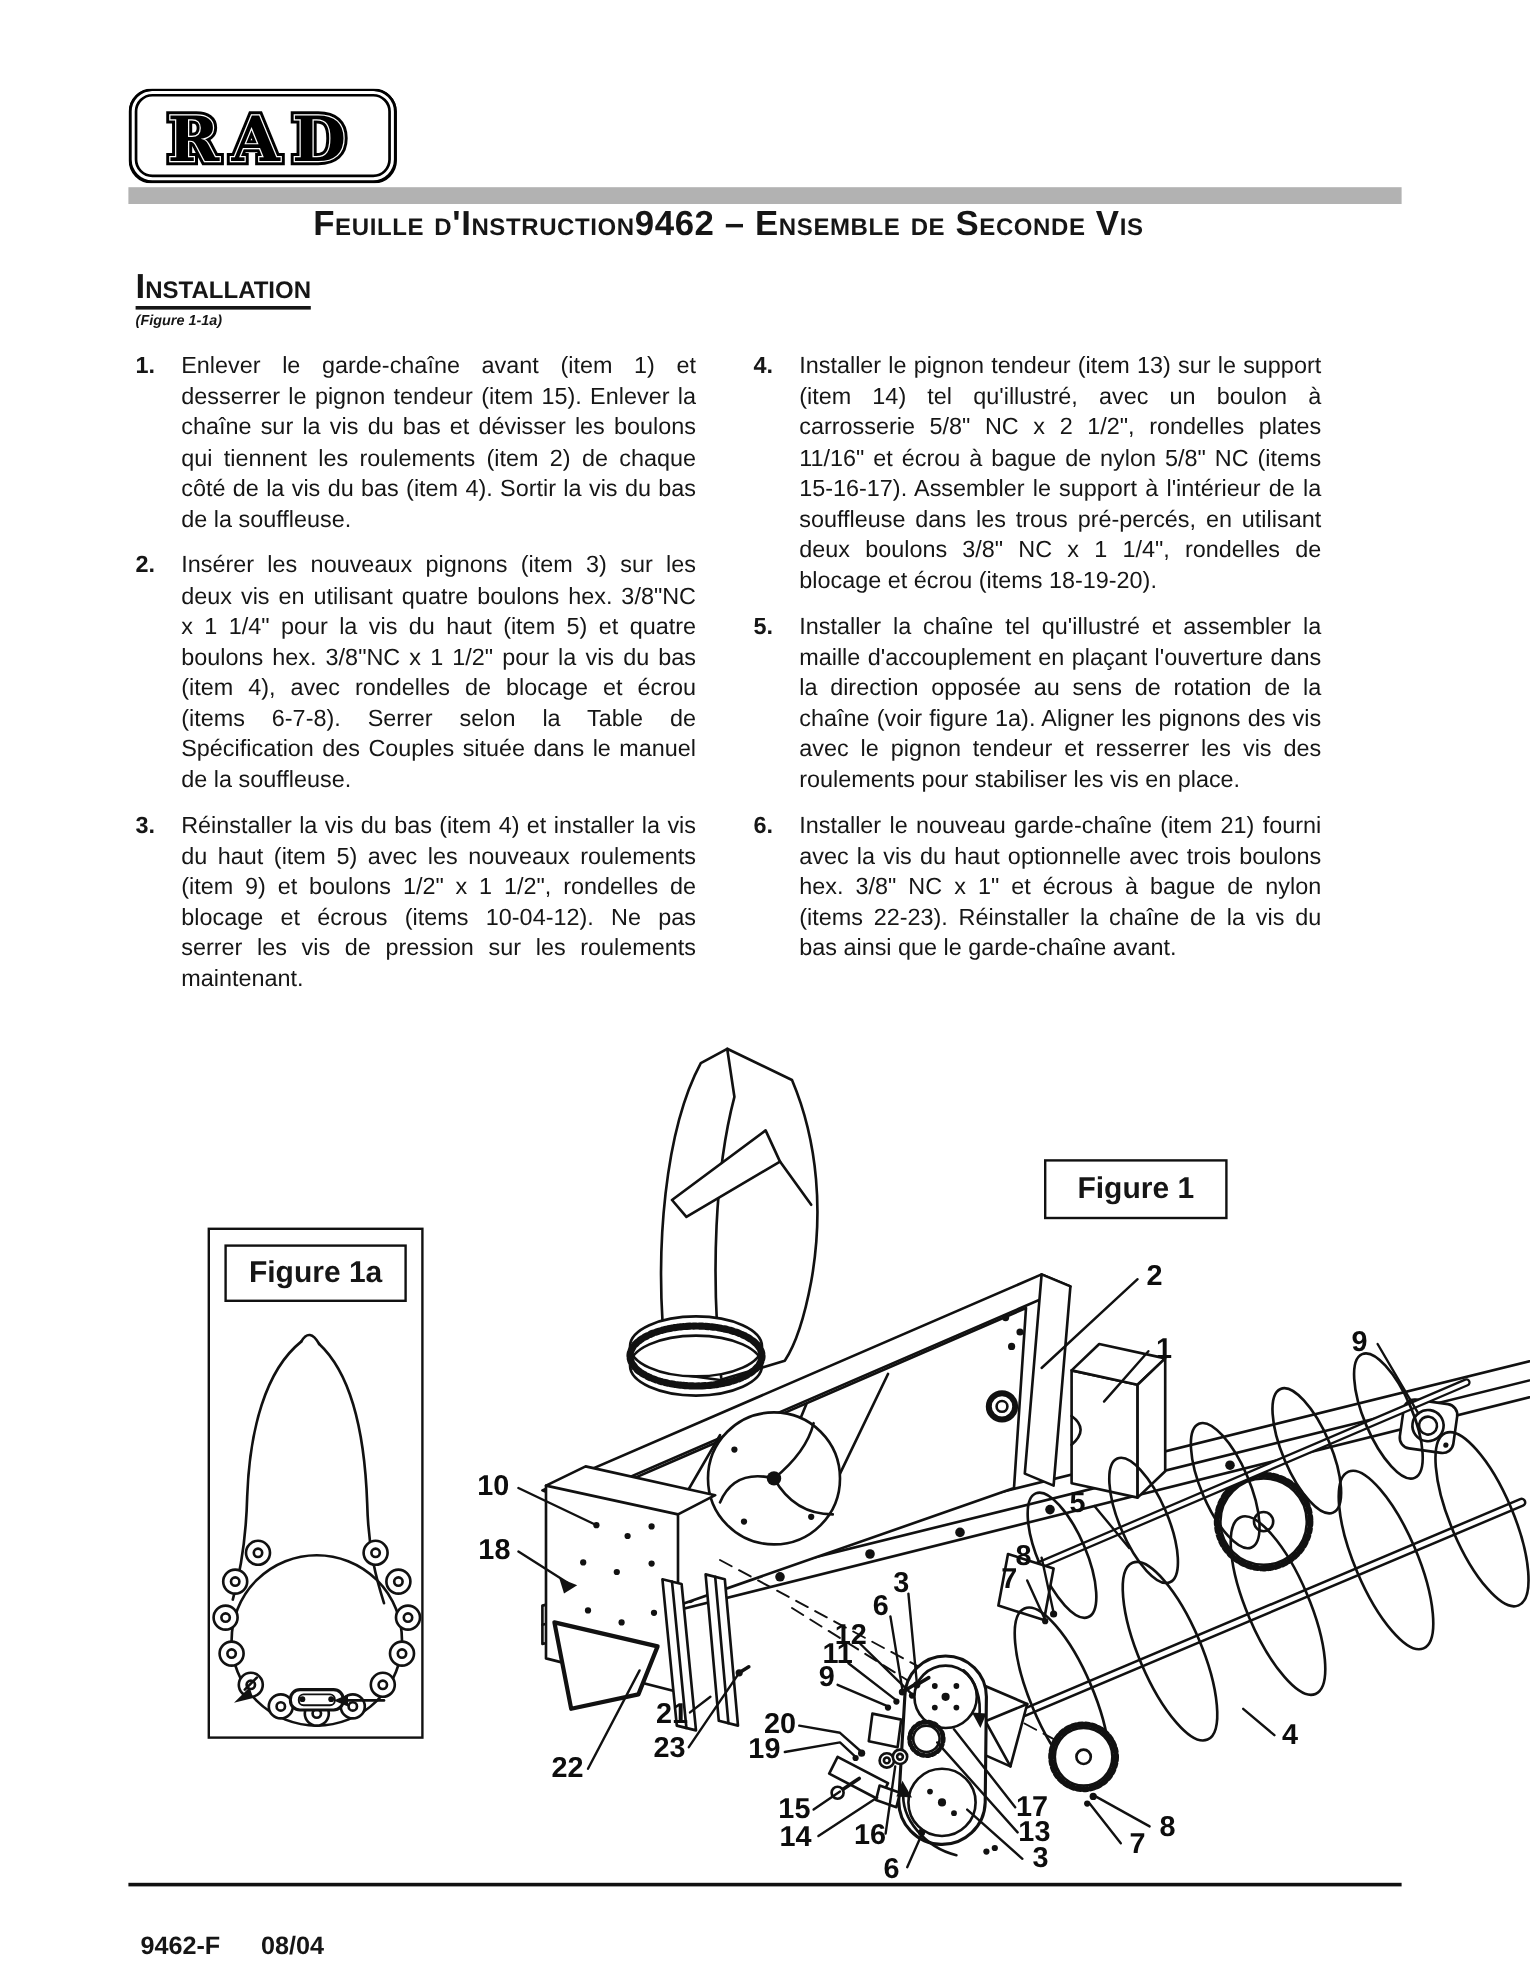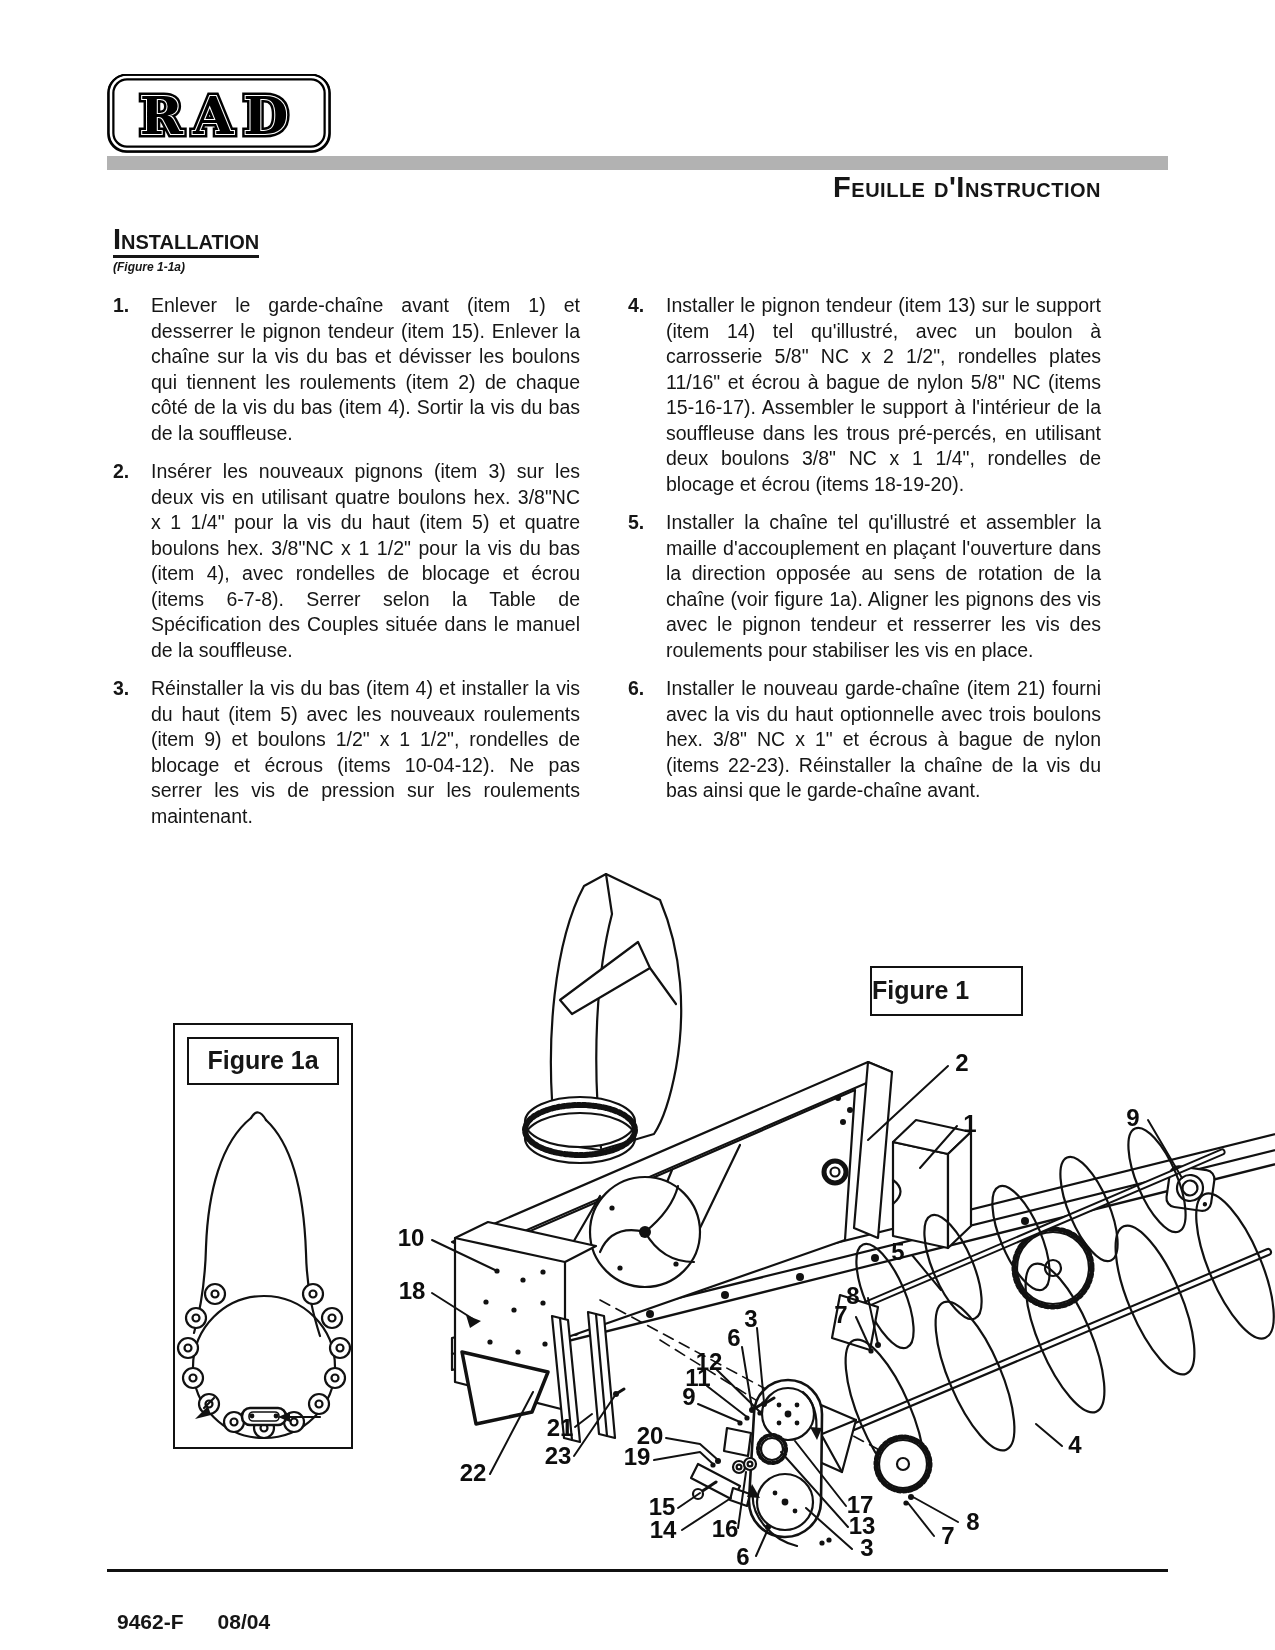--- a/index.html
+++ b/index.html
@@ -4,35 +4,35 @@
 <style>
   html,body{margin:0;padding:0;background:#e8e8e8;}
   .page{position:relative;width:1275px;height:1650px;background:#ffffff;margin:0 auto;
         font-family:"Liberation Sans",sans-serif;color:#161616;overflow:hidden;}
   .abs{position:absolute;}
   
   .logo-box{left:107px;top:74px;width:224px;height:91px;}
   
   .gray-bar{left:107px;top:156px;width:1061px;height:14px;background:#b2b2b2;}
   
-  .hdr-row{left:113px;top:171px;width:988px;display:flex;justify-content:flex-end;align-items:baseline;}
+  .hdr-row{left:113px;top:171px;width:988px;display:flex;justify-content:center;align-items:baseline;}
   .hdr-left,.hdr-right{font-variant:small-caps;font-weight:bold;font-size:29px;letter-spacing:.5px;white-space:nowrap;}
   
   .sect{left:113px;top:224px;font-variant:small-caps;font-weight:bold;font-size:29px;
         border-bottom:3px solid #161616;padding-bottom:0px;line-height:31px;}
   .subt{left:113px;top:260px;font-weight:bold;font-style:italic;font-size:12px;}
   
   .col{position:absolute;top:293px;}
   .col-left{left:113px;width:467px;}
   .col-right{left:628px;width:473px;}
   .item{display:flex;margin-bottom:13px;}
   .item .num{width:38px;font-weight:bold;font-size:19.5px;line-height:25.5px;flex:none;}
   .item .txt{flex:1;font-size:19.5px;line-height:25.5px;text-align:justify;}
   
-  .figbox{border:2.5px solid #111;background:#fff;font-weight:bold;font-size:25px;}
+  .figbox{border:2.5px solid #111;background:#fff;text-align:center;font-weight:bold;font-size:25px;}
   .fig1{left:870px;top:966px;width:149px;height:46px;line-height:44px;}
   .fig1a-outer{left:173px;top:1023px;width:176px;height:422px;border:2.5px solid #111;background:#fff;}
   .fig1a-label{margin:12px auto 0;width:148px;height:44px;line-height:42px;border:2.5px solid #111;
                text-align:center;font-weight:bold;font-size:25px;}
   
   .foot-rule{left:107px;top:1569px;width:1061px;height:3px;background:#111;}
   .footer{left:117px;top:1580px;font-weight:bold;font-size:21px;margin-top:30px;}
   .footer span{margin-right:34px;}
   
   .diagram{left:0;top:0;pointer-events:none;}
@@ -52,20 +52,21 @@
       <rect x="1" y="1" width="222" height="77" rx="18" fill="none" stroke="#000" stroke-width="1.5"></rect>
       <text x="112" y="60" text-anchor="middle" font-family="DejaVu Serif, serif" font-weight="bold" font-size="52" letter-spacing="10" fill="#000" stroke="#000" stroke-width="7">RAD</text>
       <text x="112" y="60" text-anchor="middle" font-family="DejaVu Serif, serif" font-weight="bold" font-size="52" letter-spacing="10" fill="#000" stroke="#fff" stroke-width="2" style="paint-order:stroke">RAD</text>
     </svg>
   </div>
 
   <div class="abs gray-bar"></div>
 
   <div class="abs hdr-row">
     <div class="hdr-left">Feuille d'Instruction</div>
+    <div class="hdr-right">9462 – Ensemble de Seconde Vis</div>
   </div>
 
   <div class="abs sect">Installation</div>
   <div class="abs subt">(Figure 1-1a)</div>
 
   <div class="col col-left">
     <div class="item">
       <div class="num">1.</div>
       <div class="txt">Enlever le garde-chaîne avant (item 1) et desserrer le pignon tendeur (item 15). Enlever la chaîne sur la vis du bas et dévisser les boulons qui tiennent les roulements (item 2) de chaque côté de la vis du bas (item 4). Sortir la vis du bas de la souffleuse.</div>
     </div>

